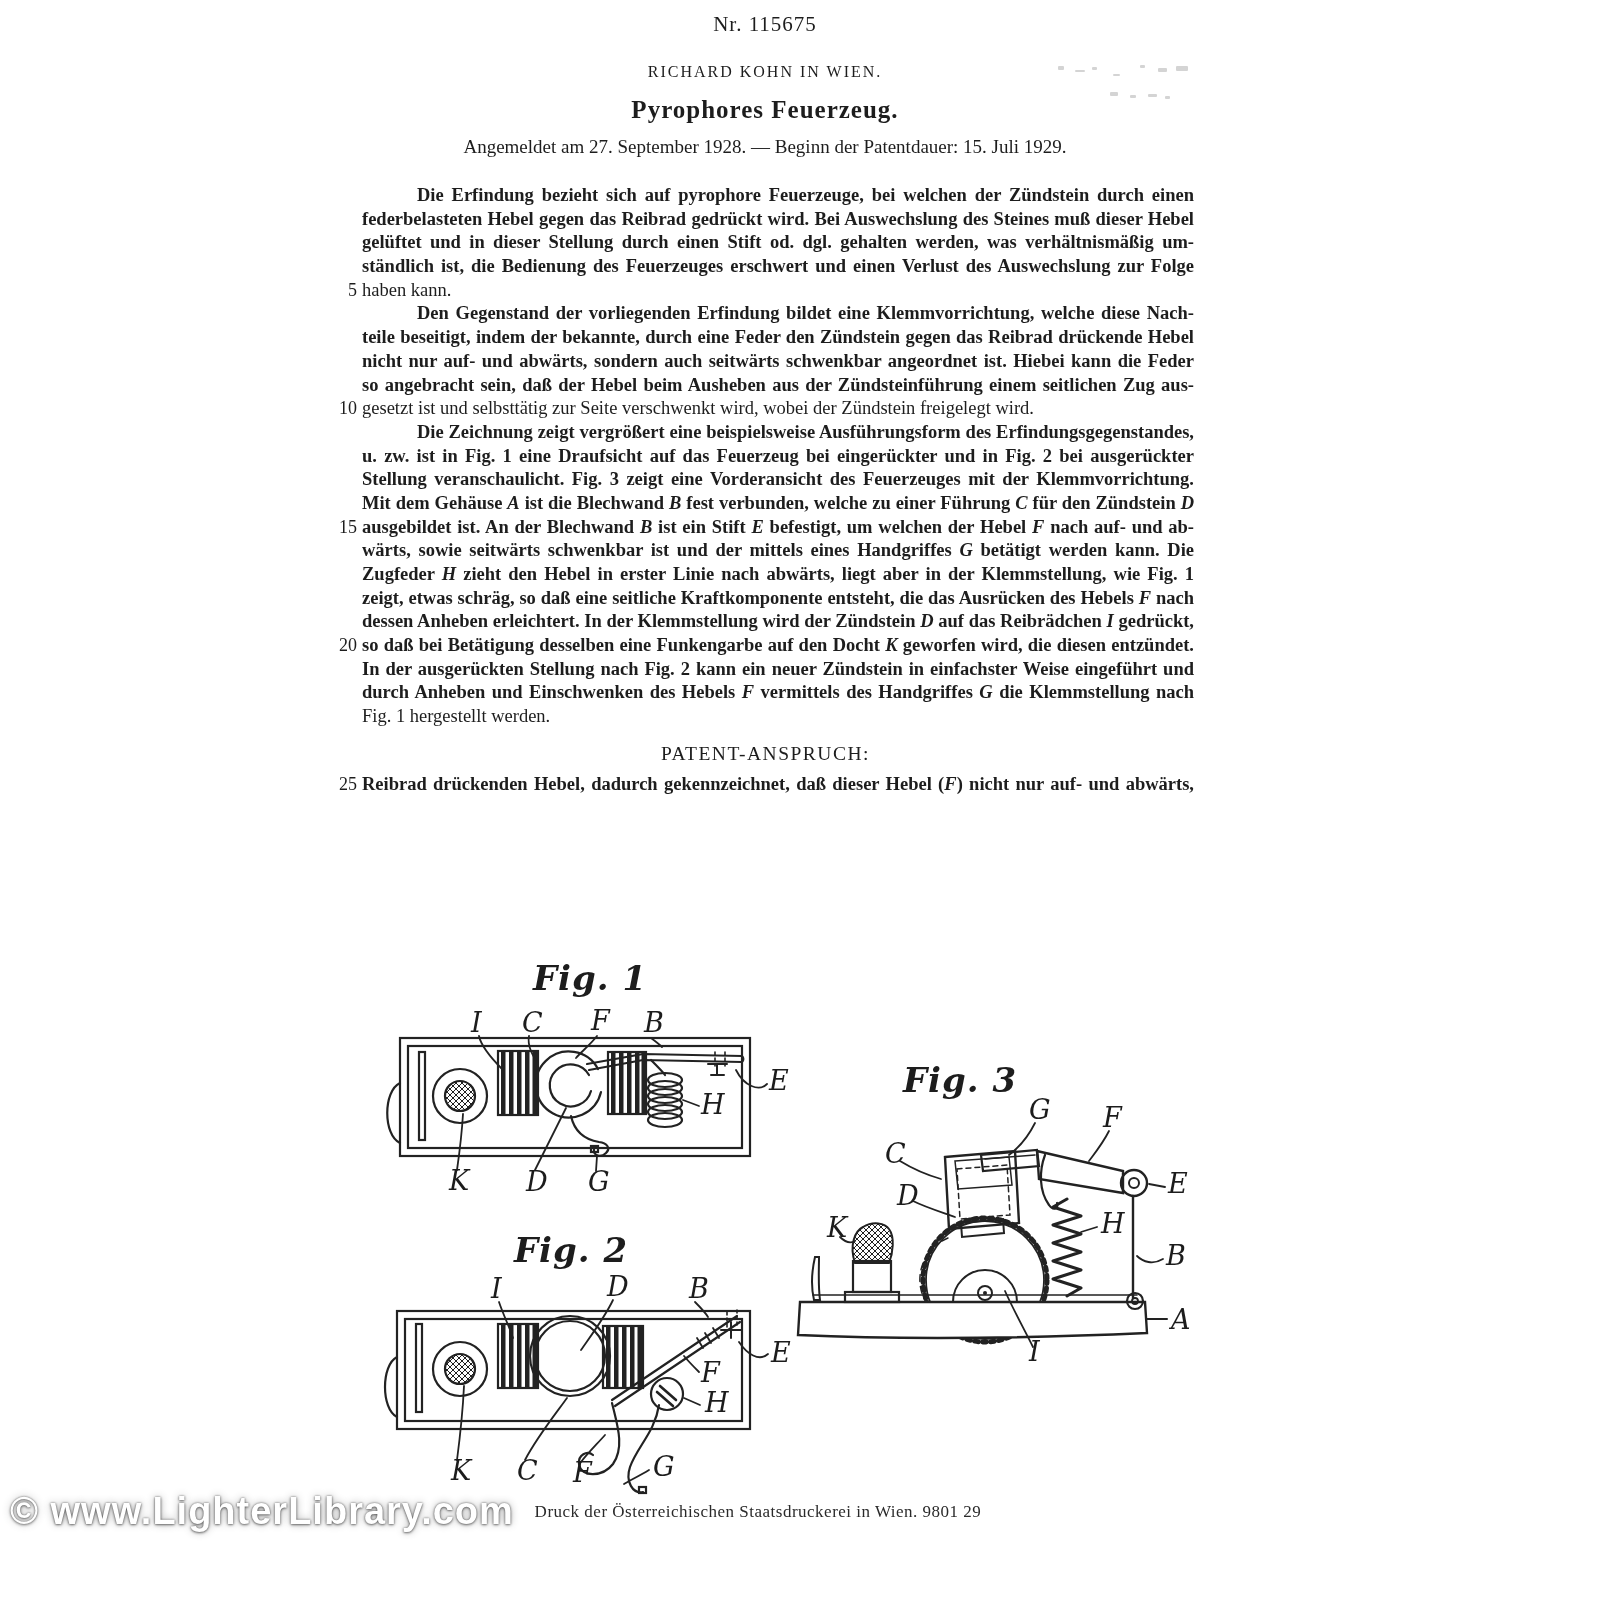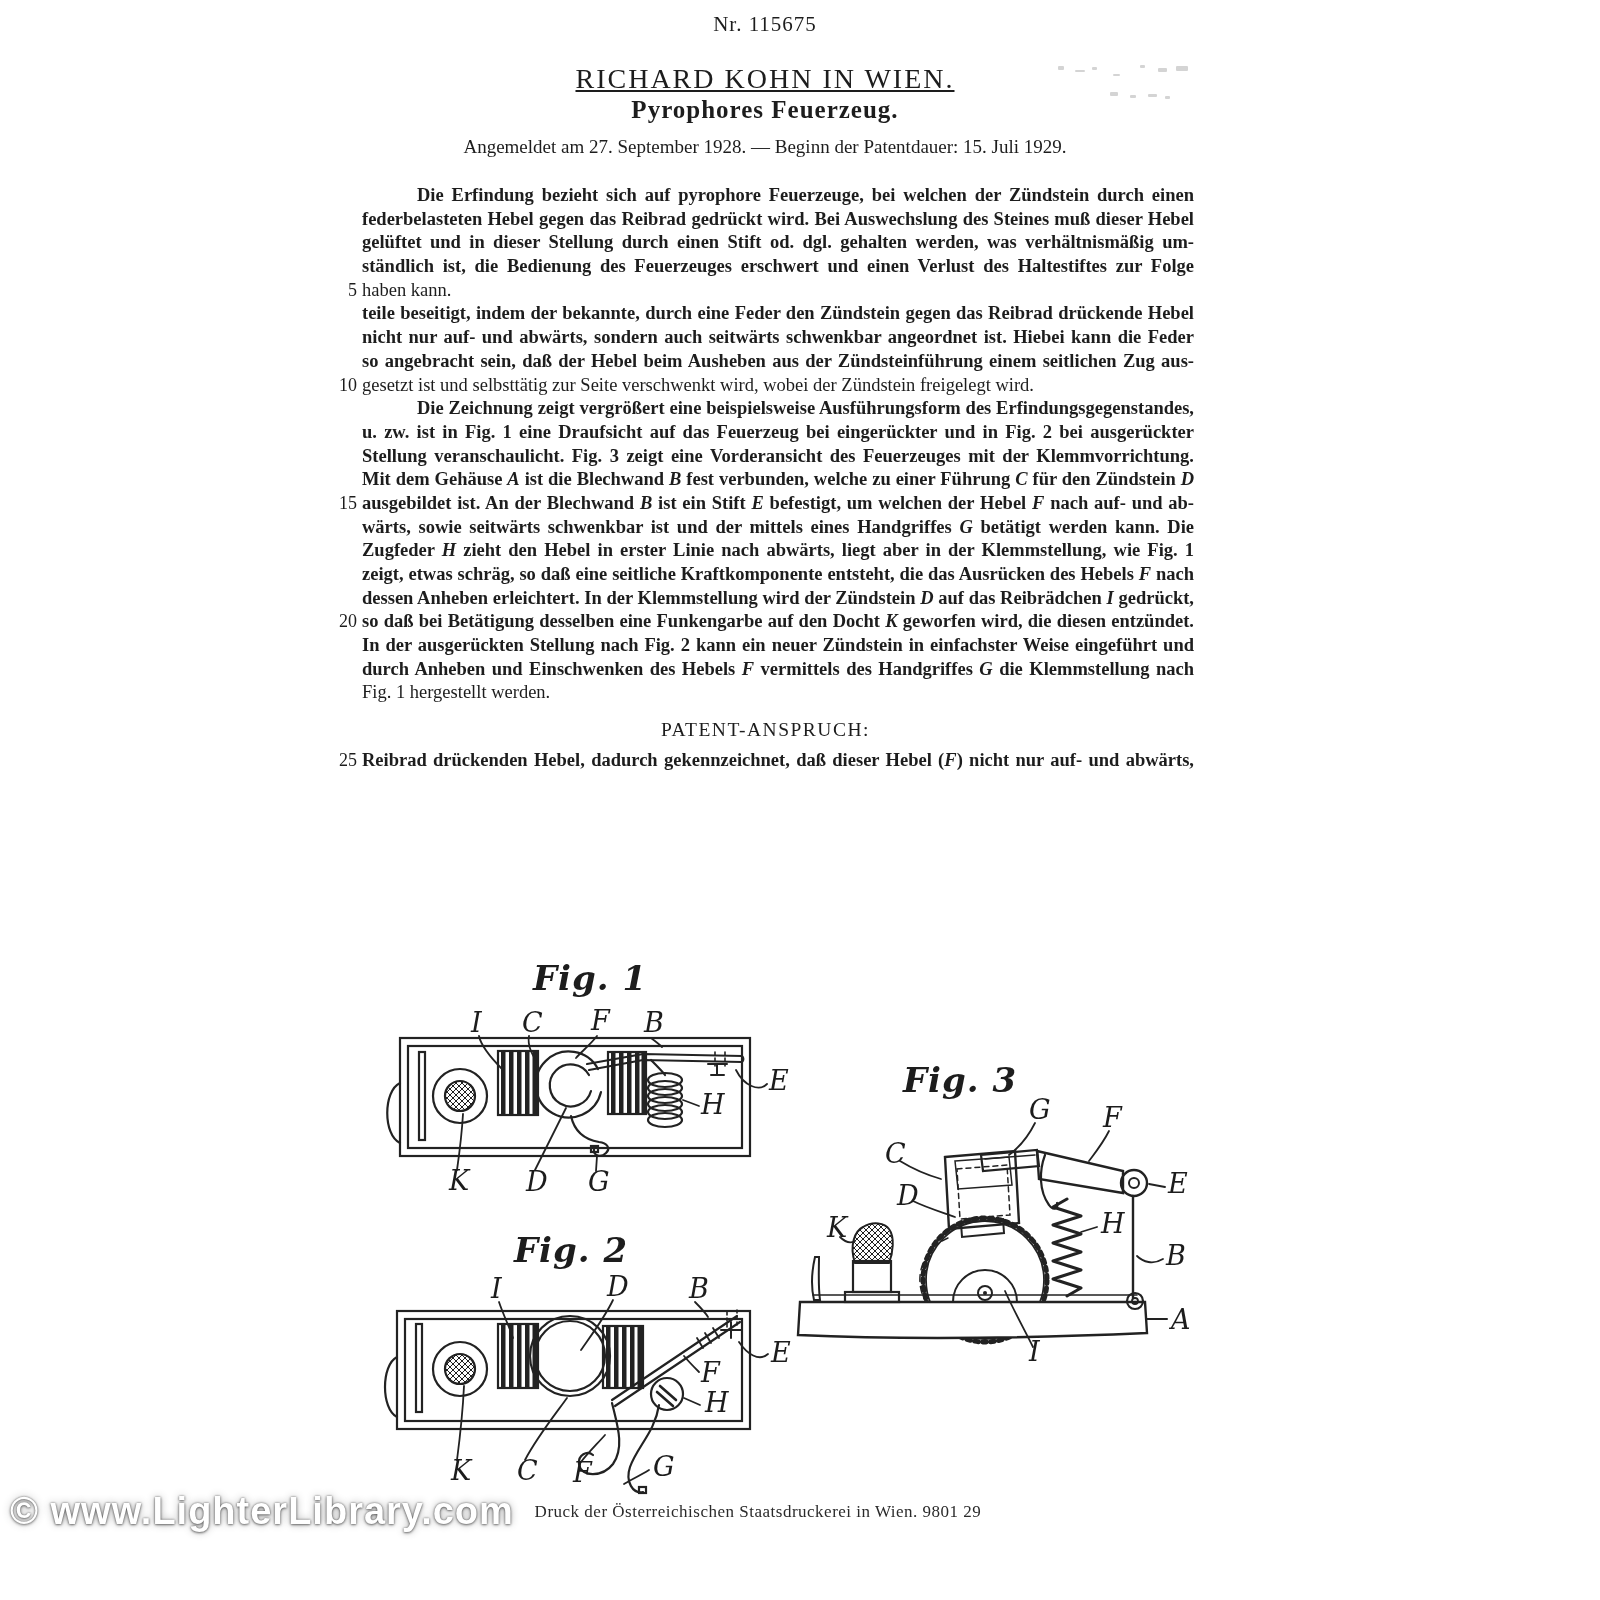--- a/index.html
+++ b/index.html
@@ -1,21 +1,21 @@
 <!DOCTYPE html>
 <html><head>
 <meta charset="utf-8">
 <style>
   html,body{margin:0;padding:0;background:#ffffff;}
   #page{position:relative;width:1372px;height:1600px;background:#ffffff;overflow:hidden;
         font-family:"Liberation Serif",serif;color:#1d1d1d;}
   
   .hcenter{position:absolute;left:337px;width:856px;text-align:center;}
   #patent-number{top:12px;font-size:21px;letter-spacing:1px;}
-  #author-line{top:63px;font-size:28px;letter-spacing:2px;text-decoration:underline;}
+  #author-line{top:63px;font-size:16px;letter-spacing:2px;}
   #title-line{top:96px;font-size:25px;font-weight:bold;letter-spacing:1px;}
   #date-line{top:136px;font-size:19px;}
   
   #bodytext{position:absolute;left:337px;top:184px;width:857px;font-size:18.5px;}
   .tl{position:relative;height:23.7px;line-height:23.7px;padding-left:25px;}
   .lineno{position:absolute;left:0;top:0;width:20px;text-align:right;font-size:18px;}
   .ltxt{display:block;white-space:nowrap;text-align:left;}
   .just .ltxt{text-align:justify;text-align-last:justify;text-justify:inter-word;font-weight:bold;}
   .ind .ltxt{padding-left:55px;}
   #claim-heading{height:24px;margin:14px 0 6px 0;text-align:center;font-size:19.5px;letter-spacing:1.5px;}
@@ -64,25 +64,28 @@
         <div class="tl just ind">
           <span class="ltxt">Die Erfindung bezieht sich auf pyrophore Feuerzeuge, bei welchen der Zündstein durch einen</span>
         </div>
         <div class="tl just">
           <span class="ltxt">federbelasteten Hebel gegen das Reibrad gedrückt wird. Bei Auswechslung des Steines muß dieser Hebel</span>
         </div>
         <div class="tl just">
           <span class="ltxt">gelüftet und in dieser Stellung durch einen Stift od. dgl. gehalten werden, was verhältnismäßig um-</span>
         </div>
         <div class="tl just">
-          <span class="ltxt">ständlich ist, die Bedienung des Feuerzeuges erschwert und einen Verlust des Haltestiftes zur Folge</span>
+          <span class="ltxt">ständlich ist, die Bedienung des Feuerzeuges erschwert und einen Verlust des Auswechslung zur Folge</span>
         </div>
         <div class="tl">
           <span class="lineno">5</span>
           <span class="ltxt">haben kann.</span>
+        </div>
+        <div class="tl just ind">
+          <span class="ltxt">Den Gegenstand der vorliegenden Erfindung bildet eine Klemmvorrichtung, welche diese Nach-</span>
         </div>
         <div class="tl just">
           <span class="ltxt">teile beseitigt, indem der bekannte, durch eine Feder den Zündstein gegen das Reibrad drückende Hebel</span>
         </div>
         <div class="tl just">
           <span class="ltxt">nicht nur auf- und abwärts, sondern auch seitwärts schwenkbar angeordnet ist. Hiebei kann die Feder</span>
         </div>
         <div class="tl just">
           <span class="ltxt">so angebracht sein, daß der Hebel beim Ausheben aus der Zündsteinführung einem seitlichen Zug aus-</span>
         </div>

